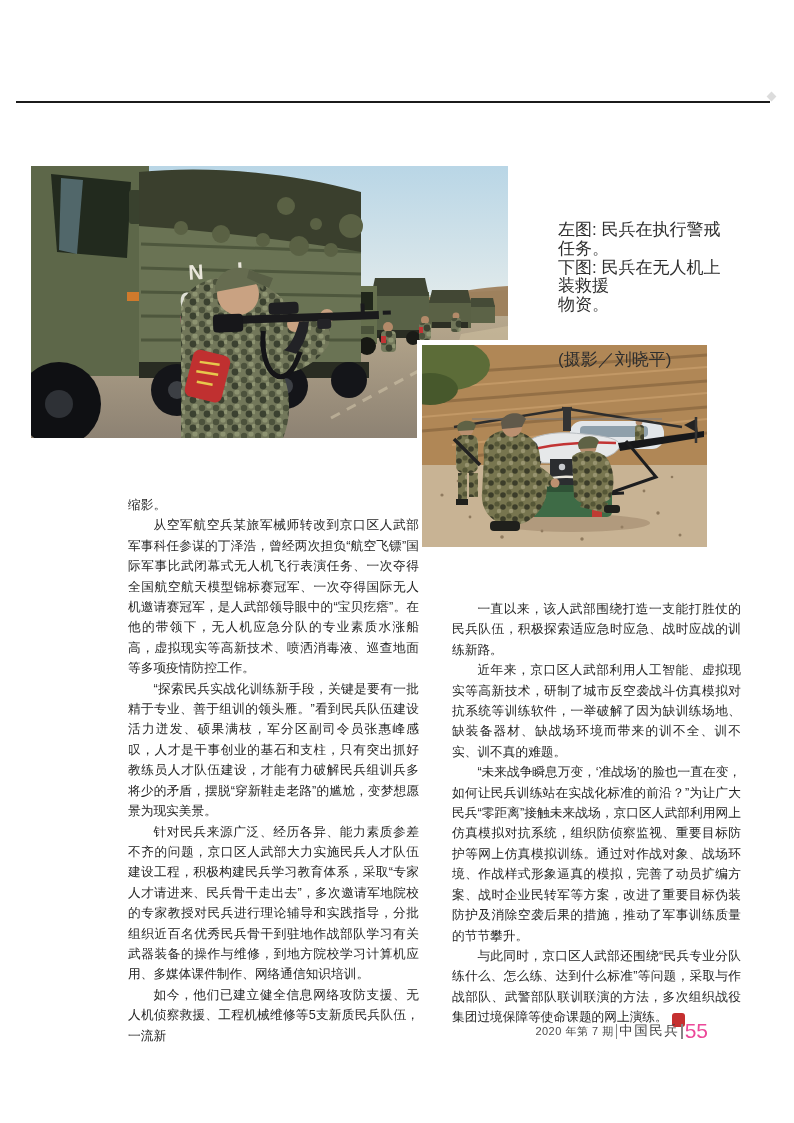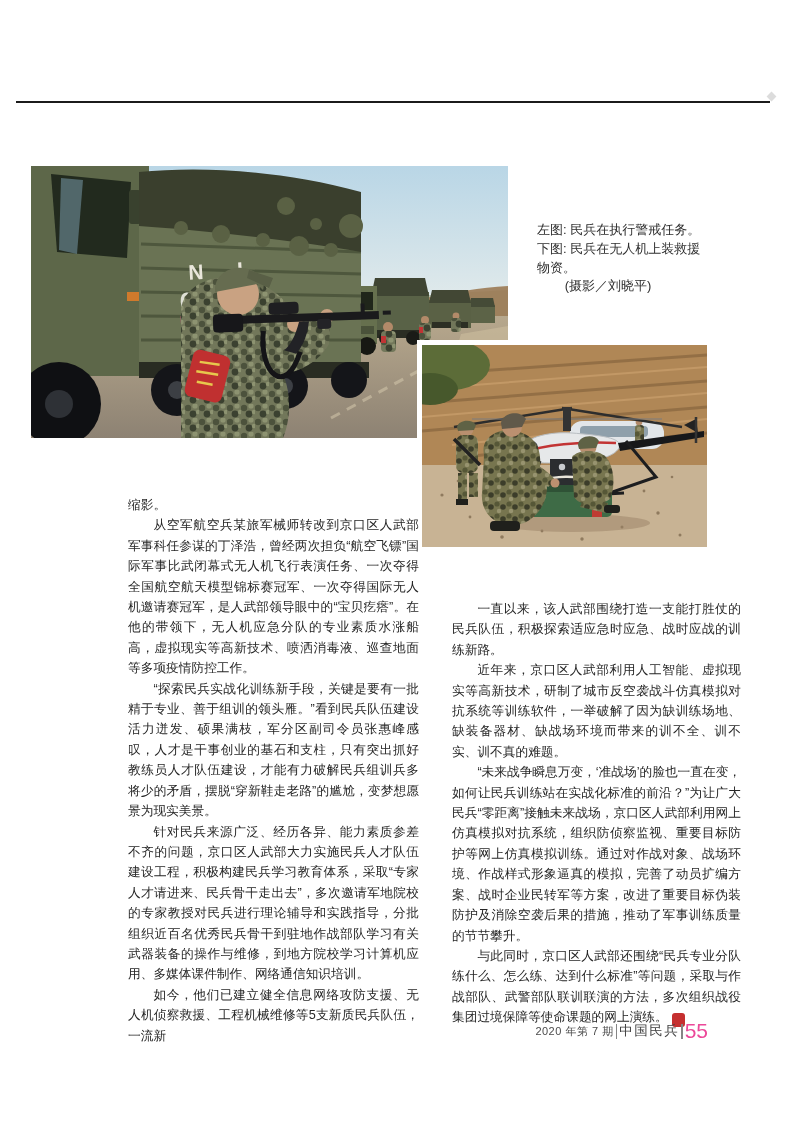--- a/index.html
+++ b/index.html
@@ -7,23 +7,23 @@
        font-family:"Liberation Sans","DejaVu Sans",sans-serif;}
 
   .toprule{position:absolute;left:16px;top:101px;width:754px;height:2px;background:#1b1b1b;}
   .rule-orn{position:absolute;left:768px;top:93px;width:7px;height:7px;background:#dcdcdc;transform:rotate(45deg);}
 
   .photo1{position:absolute;left:31px;top:166px;width:477px;height:272px;}
   .photo1 svg{display:block;}
   .photo2{position:absolute;left:417px;top:340px;background:#ffffff;padding:5px 0 0 5px;}
   .photo2 svg{display:block;}
 
-  .captions{position:absolute;left:537px;top:221px;width:168px;
-            font-size:13px;line-height:18.8px;color:#2e2e2e;}
-  .captions .credit{padding-right:26px;text-align:center;}
+  .captions{position:absolute;left:558px;top:221px;width:168px;
+            font-size:17px;line-height:18.8px;color:#2e2e2e;}
+  .captions .credit{padding-right:26px;text-align:left;margin-top:36px;}
 
   .col{position:absolute;font-size:12.7px;line-height:20.4px;color:#262626;
        text-align:justify;text-justify:inter-ideograph;margin-left:32px;}
   .col p{margin:0;}
   .col p.indent{text-indent:2em;}
   .colL{left:96px;top:495px;width:291px;}
   .colR{left:420px;top:599px;width:289px;}
 
   .end-mark{display:inline-block;width:13px;height:14px;background:#c53030;color:#fff;
             font-size:9px;line-height:14px;text-align:center;border-radius:3px;

